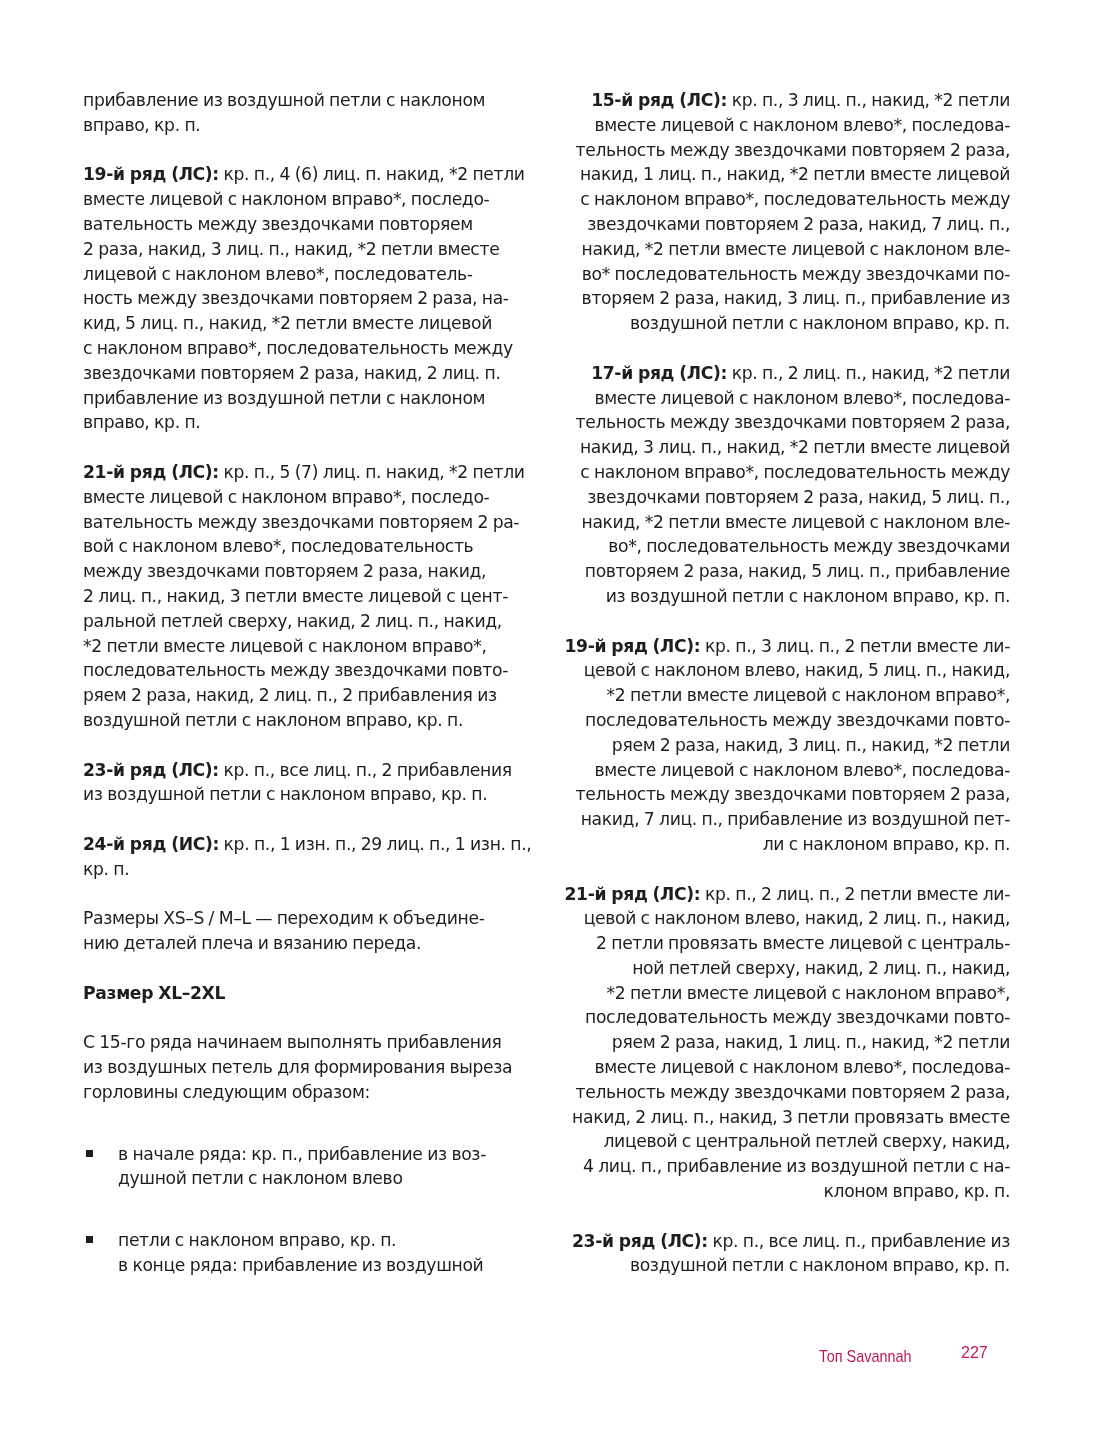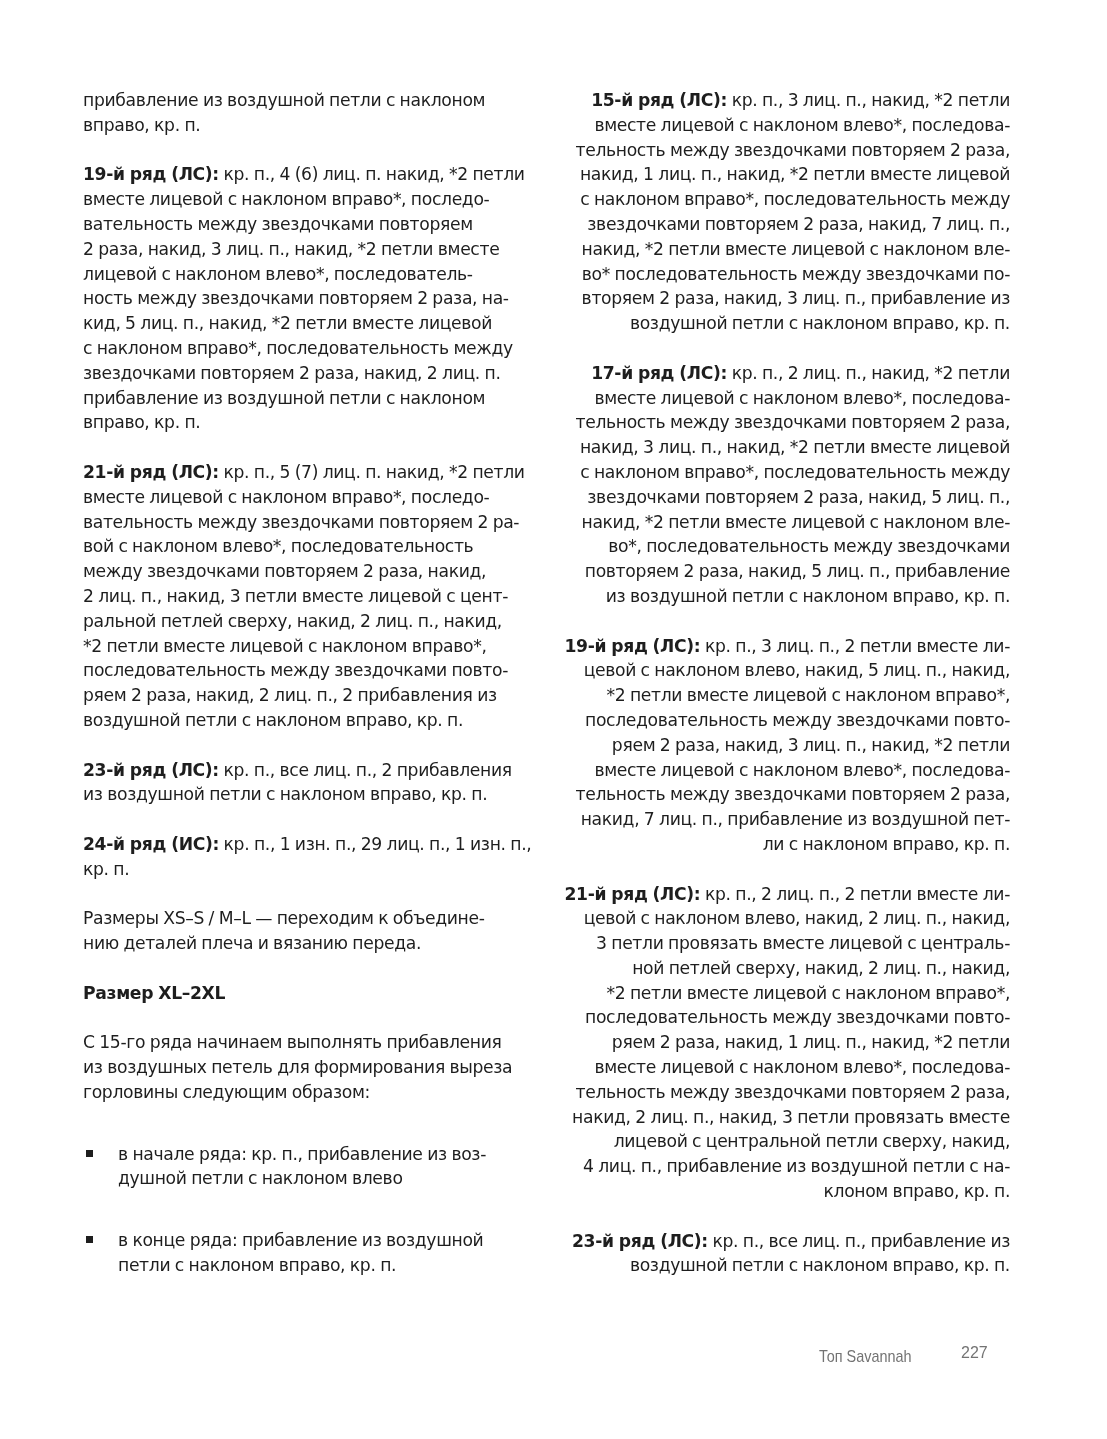--- a/index.html
+++ b/index.html
@@ -8,21 +8,21 @@
   .col { position: absolute; top: 88px; width: 460px; font-size: 17.2px; line-height: 24.8px; letter-spacing: -0.35px; word-spacing: -0.5px; }
   .col-left { left: 83px; }
   .col-right { left: 562px; width: 448px; text-align: right; }
   p { margin: 0 0 24.8px 0; }
   .line { display: block; white-space: nowrap; }
   b.lbl { font-weight: bold; }
   h3 { margin: 0 0 24.8px 0; font-size: 17.2px; font-weight: bold; line-height: 24.8px; }
   ul { list-style: none; margin: 0; padding: 0; }
   li { position: relative; padding-left: 35px; margin-bottom: 24.8px; margin-top: 37px; }
   li .bullet { position: absolute; left: 3px; top: 8px; width: 7px; height: 7px; background: #1e1e1e; }
-  .footer { position: absolute; top: 1347px; left: 819px; font-family: "Liberation Sans", sans-serif; font-size: 17px; color: #737373; }
+  .footer { position: absolute; top: 1347px; left: 819px; font-family: "Liberation Sans", sans-serif; font-size: 17px; color: #be185d; }
   .footer .title { display: inline-block; transform: scaleX(0.85); transform-origin: left; }
   .footer .page { position: absolute; left: 142px; top: -3px; font-size: 16px; }
 </style>
 </head>
 <body>
 
 <div class="col col-left">
   <p>
       <span class="line">прибавление из воздушной петли с наклоном</span>
       <span class="line">вправо, кр. п.</span>
@@ -66,21 +66,21 @@
       <span class="line">нию деталей плеча и вязанию переда.</span>
     </p>
   <h3>Размер XL–2XL</h3>
   <p>
       <span class="line">С 15-го ряда начинаем выполнять прибавления</span>
       <span class="line">из воздушных петель для формирования выреза</span>
       <span class="line">горловины следующим образом:</span>
     </p>
   <ul>
     <li><span class="bullet"></span><span><span class="line">в начале ряда: кр. п., прибавление из воз-</span><span class="line">душной петли с наклоном влево</span></span></li>
-    <li><span class="bullet"></span><span><span class="line">в конце ряда: прибавление из воздушной</span><span class="line">петли с наклоном вправо, кр. п.</span></span></li>
+    <li><span class="bullet"></span><span><span class="line">петли с наклоном вправо, кр. п.</span><span class="line">в конце ряда: прибавление из воздушной</span></span></li>
   </ul>
 </div>
 
 <div class="col col-right">
   <p>
       <span class="line"><b class="lbl">15-й ряд (ЛС):</b> кр. п., 3 лиц. п., накид, *2 петли</span>
       <span class="line">вместе лицевой с наклоном влево*, последова-</span>
       <span class="line">тельность между звездочками повторяем 2 раза,</span>
       <span class="line">накид, 1 лиц. п., накид, *2 петли вместе лицевой</span>
       <span class="line">с наклоном вправо*, последовательность между</span>
@@ -109,29 +109,29 @@
       <span class="line">последовательность между звездочками повто-</span>
       <span class="line">ряем 2 раза, накид, 3 лиц. п., накид, *2 петли</span>
       <span class="line">вместе лицевой с наклоном влево*, последова-</span>
       <span class="line">тельность между звездочками повторяем 2 раза,</span>
       <span class="line">накид, 7 лиц. п., прибавление из воздушной пет-</span>
       <span class="line">ли с наклоном вправо, кр. п.</span>
     </p>
   <p>
       <span class="line"><b class="lbl">21-й ряд (ЛС):</b> кр. п., 2 лиц. п., 2 петли вместе ли-</span>
       <span class="line">цевой с наклоном влево, накид, 2 лиц. п., накид,</span>
-      <span class="line">3 петли провязать вместе лицевой с централь-</span>
+      <span class="line">2 петли провязать вместе лицевой с централь-</span>
       <span class="line">ной петлей сверху, накид, 2 лиц. п., накид,</span>
       <span class="line">*2 петли вместе лицевой с наклоном вправо*,</span>
       <span class="line">последовательность между звездочками повто-</span>
       <span class="line">ряем 2 раза, накид, 1 лиц. п., накид, *2 петли</span>
       <span class="line">вместе лицевой с наклоном влево*, последова-</span>
       <span class="line">тельность между звездочками повторяем 2 раза,</span>
       <span class="line">накид, 2 лиц. п., накид, 3 петли провязать вместе</span>
-      <span class="line">лицевой с центральной петли сверху, накид,</span>
+      <span class="line">лицевой с центральной петлей сверху, накид,</span>
       <span class="line">4 лиц. п., прибавление из воздушной петли с на-</span>
       <span class="line">клоном вправо, кр. п.</span>
     </p>
   <p>
       <span class="line"><b class="lbl">23-й ряд (ЛС):</b> кр. п., все лиц. п., прибавление из</span>
       <span class="line">воздушной петли с наклоном вправо, кр. п.</span>
     </p>
 </div>
 
 <div class="footer">

